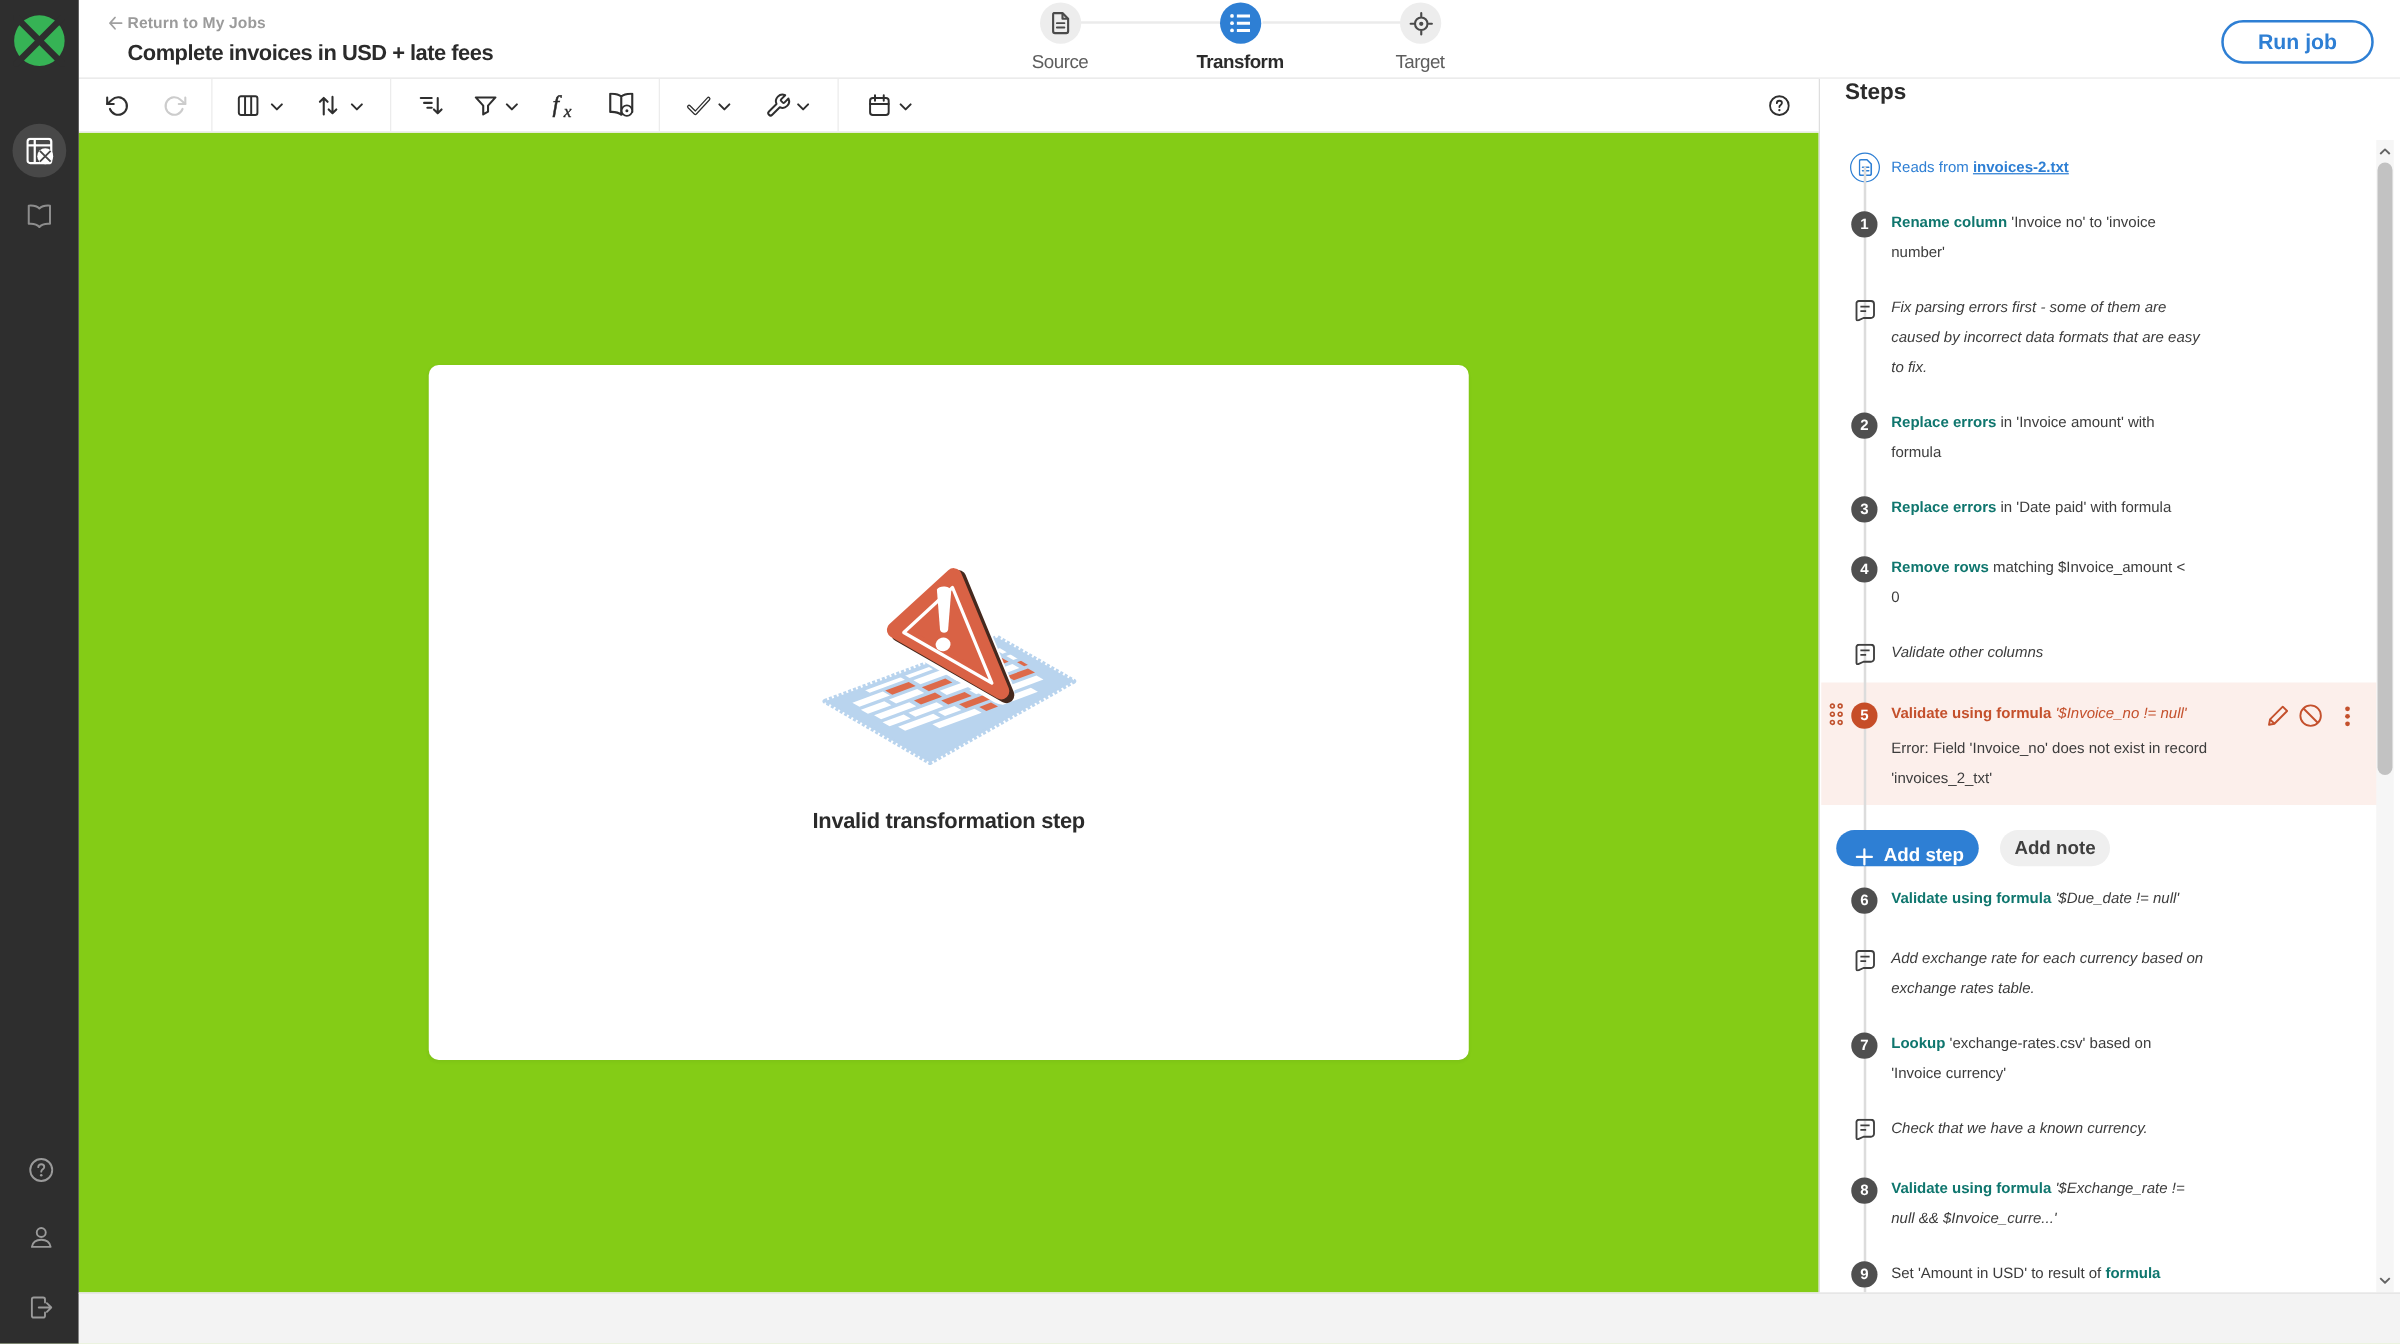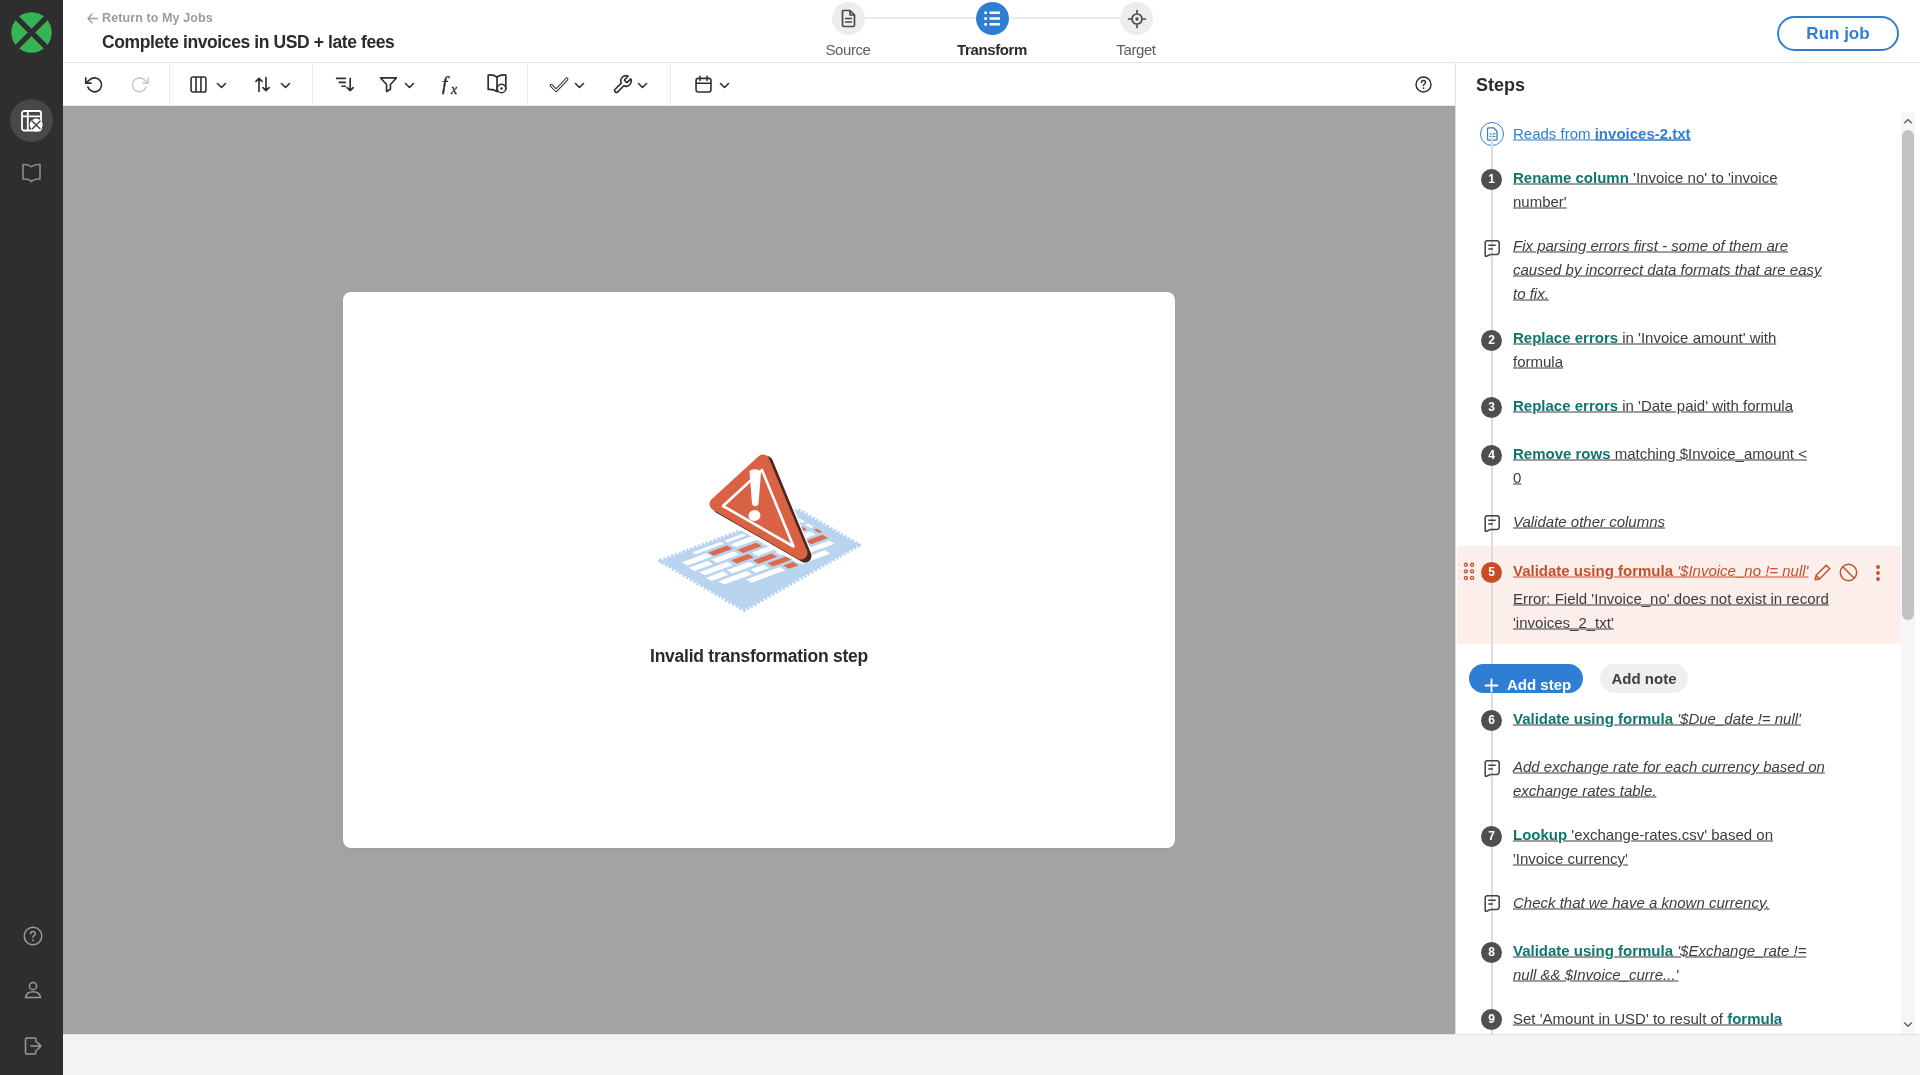--- a/index.html
+++ b/index.html
@@ -18,33 +18,33 @@
   .steplabel { position:absolute; top:40.5px; font-size:15px; color:#5d5d5d; text-align:center; width:120px; letter-spacing:-0.4px; }
   .stepcircle { position:absolute; top:2px; width:33px; height:33px; border-radius:50%; background:#ededed; display:flex; align-items:center; justify-content:center; }
   .stepline { position:absolute; top:17px; height:2px; background:#ebebeb; }
   #runjob { position:absolute; right:21px; top:16px; width:122px; height:35px; border:2px solid #2e7fd4; border-radius:18px; color:#2e7fd4; font-size:17px; font-weight:bold; display:flex; align-items:center; justify-content:center; background:#fff; }
 
   
   #toolbar { left:63px; top:63px; width:1392px; height:43px; background:#fff; border-bottom:1px solid #e9e9e9; z-index:3; }
   .tsep { position:absolute; top:0; width:1px; height:42px; background:#ececec; }
 
   
-  #canvas { left:63px; top:106px; width:1392px; height:928px; background:#a3a3a3; }
+  #canvas { left:63px; top:106px; width:1392px; height:928px; background:#84cc16; }
   #card { position:absolute; left:280px; top:186px; width:832px; height:556px; background:#fff; border-radius:8px; box-shadow:0 1px 3px rgba(16,24,40,.05); }
   #cardtitle { position:absolute; left:0; top:354px; width:832px; text-align:center; font-size:17.5px; font-weight:bold; color:#2b2b2b; letter-spacing:-0.25px; }
   #cardsub { position:absolute; left:0; top:399px; width:832px; text-align:center; font-size:15px; color:#8f8f8f; }
 
   
   #bottomstrip { left:63px; top:1034px; width:1857px; height:41px; background:#f3f3f3; border-top:1px solid #e2e2e2; z-index:6; }
 
   
   #panel { left:1455px; top:63px; width:465px; height:971px; background:#fff; border-left:1px solid #dedede; z-index:4; }
-  #steps-h { position:absolute; left:20px; top:12px; font-size:18px; font-weight:bold; color:#2b2b2b; }
+  #steps-h { position:absolute; left:20px; top:0; font-size:18px; font-weight:bold; color:#2b2b2b; }
   #connector { position:absolute; left:34.5px; top:70px; width:2px; height:901px; background:#dcdcdc; }
-  .prow { position:absolute; left:57px; font-size:15px; line-height:24px; color:#3c3c3c; white-space:nowrap; transform:translateY(1.5px);text-decoration:underline; }
+  .prow { position:absolute; left:57px; font-size:12px; line-height:24px; color:#3c3c3c; white-space:nowrap; transform:translateY(1.5px); }
   .prow b { color:#0f766e; }
   .scircle { position:absolute; left:25px; width:21px; height:21px; border-radius:50%; background:#4f4f4f; color:#fff; font-size:12px; font-weight:bold; text-align:center; line-height:21px; }
   .nicon { position:absolute; left:26px; }
   .it { font-style:italic; }
   #pink { position:absolute; left:1px; top:483px; width:446px; height:98px; background:#fcefeb; z-index:0; }
   #connector, .prow, .scircle, .nicon { z-index:1; }
   #addstep { position:absolute; z-index:2; left:13px; top:601px; width:114px; height:29px; border-radius:15px; background:#2e7fd4; color:#fff; font-size:15px; font-weight:bold; display:flex; align-items:flex-end; }
   #addnote { position:absolute; z-index:2; left:144px; top:601px; width:88px; height:29px; border-radius:15px; background:#efefef; color:#3f3f3f; font-size:15px; font-weight:bold; display:flex; align-items:center; justify-content:center; }
 
   

